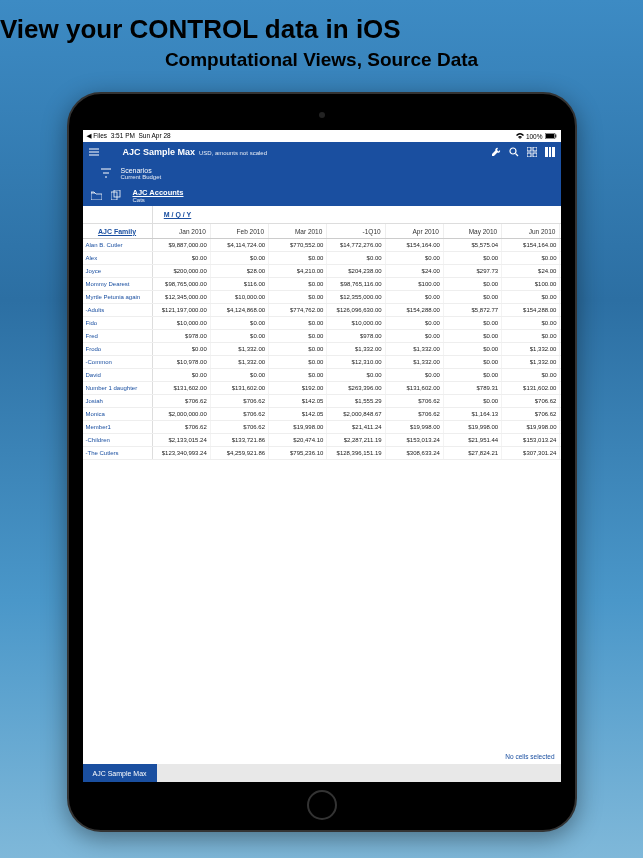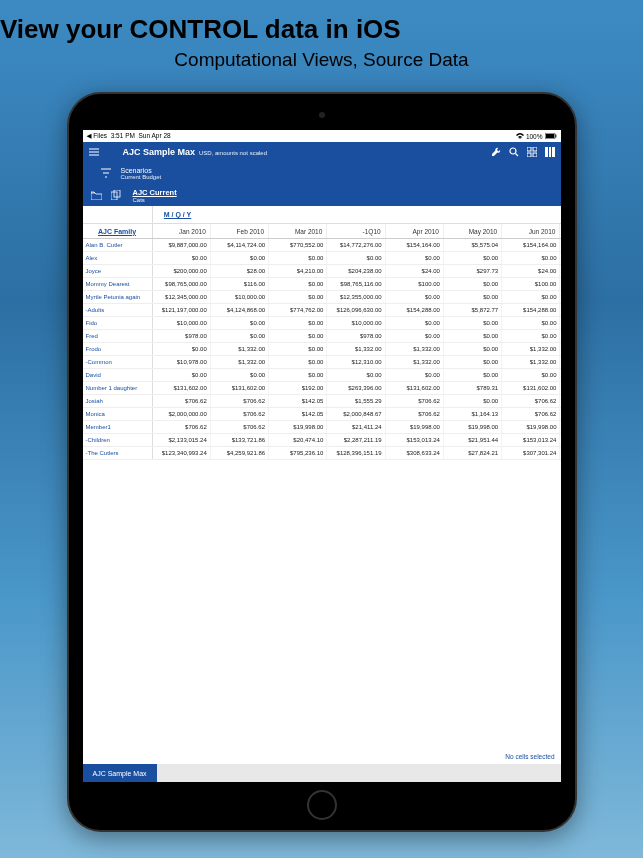--- a/index.html
+++ b/index.html
@@ -13,21 +13,21 @@
     text-align: left;
     color: #000;
     font-size: 26px;
     font-weight: 700;
     padding-top: 14px;
   }
   .promo-sub {
     text-align: center;
     color: #000;
     font-size: 19px;
-    font-weight: 400;
+    font-weight: 700;
     padding-top: 4px;
   }
   
   .ipad {
     position: absolute;
     left: 50%;
     top: 92px;
     transform: translateX(-50%);
     width: 510px;
     height: 740px;
@@ -313,21 +313,21 @@
             <path d="M0 2h4l1 1h6v6H0z M0 2V1h3l1 1" fill="none" stroke="#fff" stroke-width="0.8"></path>
           </svg>
       </div>
       <div class="acc-icon2">
         <svg width="10" height="10" viewBox="0 0 10 10">
             <rect x="0" y="2" width="6" height="8" fill="none" stroke="#fff" stroke-width="0.8"></rect>
             <rect x="3" y="0" width="6" height="7" fill="none" stroke="#fff" stroke-width="0.8"></rect>
           </svg>
       </div>
       <div class="acc-text">
-        <div class="lbl">AJC Current</div>
+        <div class="lbl">AJC Accounts</div>
         <div class="sub">Cats</div>
       </div>
     </div>
 
     <div class="mqy-row">
       <div class="rowhdr"></div>
       <div class="mqy">M / Q / Y</div>
     </div>
 
     <div class="colhdr-row">

